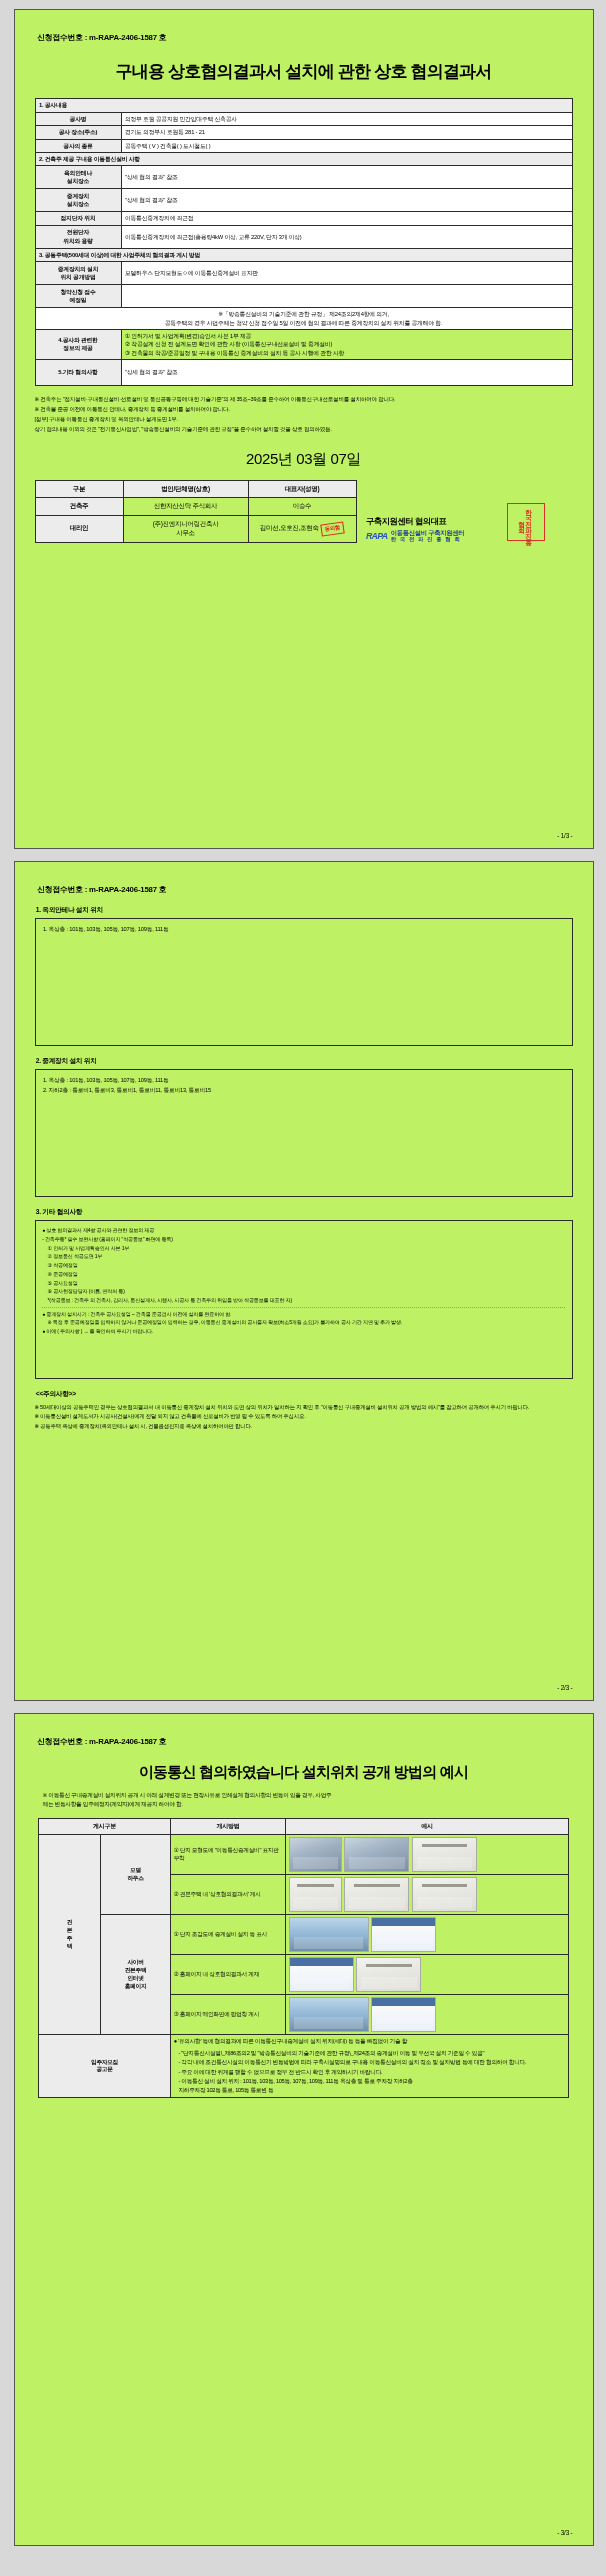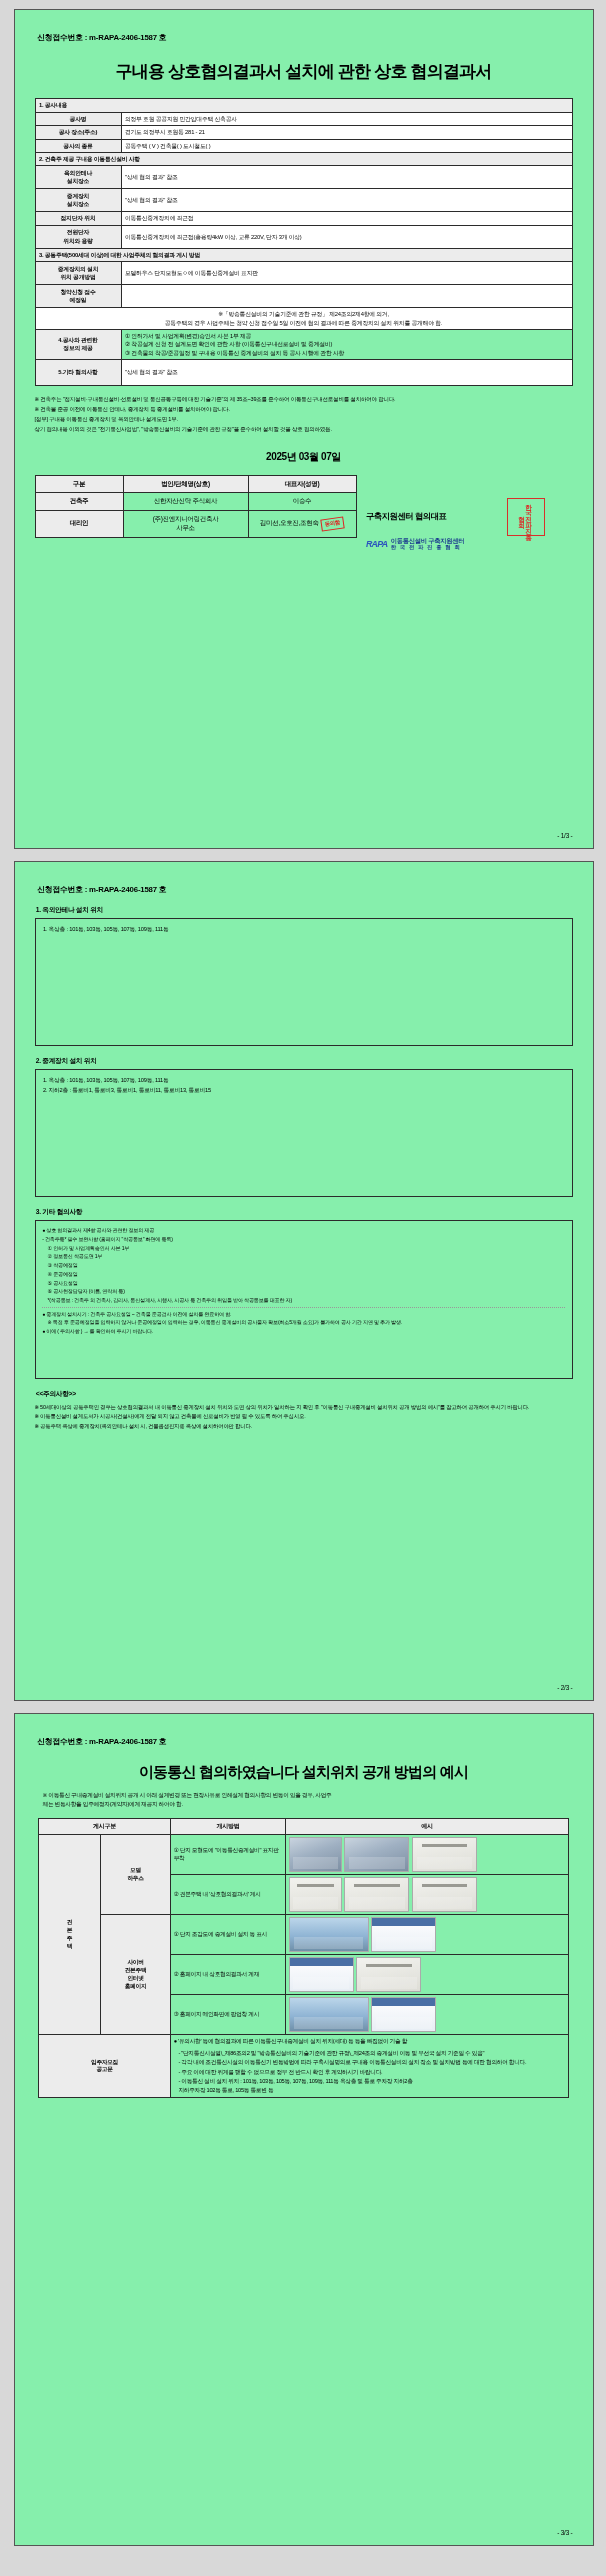--- a/index.html
+++ b/index.html
@@ -9,21 +9,21 @@
     font-family: "Liberation Sans", "DejaVu Sans", sans-serif;
   }
   #root {
     width: 607px;
     margin: 0 auto;
     padding: 9.4px 0 13.5px 0;
   }
   .page {
     width: 580px;
     margin: 0 auto 12px auto;
-    background: #86efac;
+    background: #bef264;
     border: 1.3px solid #555;
     padding: 17.5px 20px 12px 20px;
     position: relative;
   }
   .page1 { height: 840px; }
   .page2 { height: 840px; }
   .page3 { height: 833px; }
 
   .recv-no {
     font-size: 7.8px;
@@ -95,22 +95,22 @@
   .foot-notes {
     margin-top: 8.8px;
     font-size: 5.5px;
     line-height: 1.72;
     letter-spacing: -0.2px;
   }
   .foot-notes div { margin-bottom: 0.7px; }
 
   .date-line {
     text-align: center;
-    font-size: 10px;
-    font-weight: bold;
+    font-size: 15px;
+    font-weight: normal;
     letter-spacing: -0.4px;
     margin: 15px 0 10.8px 0;
   }
 
   .sign-wrap { display: flex; align-items: flex-start; gap: 9.4px; }
   table.sign {
     border-collapse: collapse;
     table-layout: fixed;
     width: 320px;
   }
@@ -141,21 +141,21 @@
   .carrier {
     flex: 1;
     position: relative;
     padding-top: 36px;
   }
   .carrier-title {
     font-size: 8.4px;
     font-weight: bold;
     letter-spacing: -0.5px;
   }
-  .rapa-row { display: flex; align-items: center; gap: 3.4px; margin-top: 15px; }
+  .rapa-row { display: flex; align-items: center; gap: 3.4px; margin-top: 2px; }
   .rapa-logo {
     font-size: 8.8px; font-weight: bold; color: #2a52be;
     font-style: italic; letter-spacing: -0.7px;
   }
   .rapa-text { line-height: 1.25; }
   .rapa-l1 { font-size: 6.3px; font-weight: bold; color: #1d3f8f; letter-spacing: -0.3px; }
   .rapa-l2 { font-size: 5.4px; font-weight: bold; color: #1d3f8f; letter-spacing: 1.1px; }
   .big-stamp {
     position: absolute;
     right: 28px; top: 23px;

